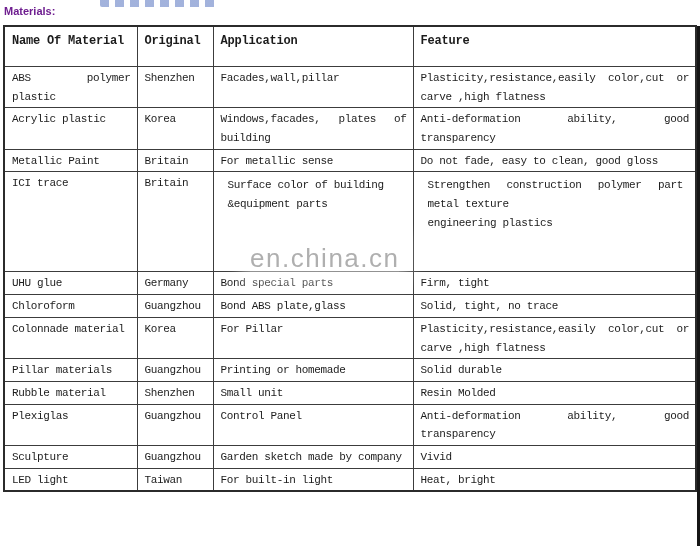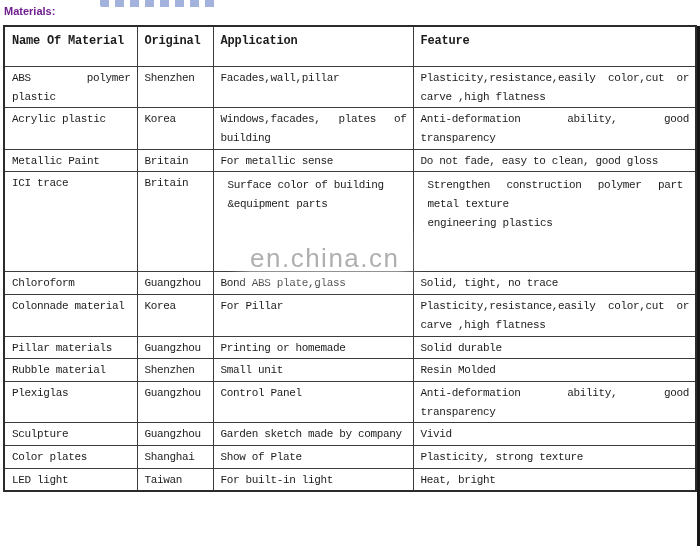--- a/index.html
+++ b/index.html
@@ -110,20 +110,26 @@
           </div>
         </td>
         <td class="split">
           <div class="split-inner">
             <span>Strengthen construction polymer part metal texture</span>
             <span>engineering plastics</span>
           </div>
         </td>
       </tr>
       <tr style="height: 20px;">
+        <td>UHU glue</td>
+        <td>Germany</td>
+        <td>Bond special parts</td>
+        <td>Firm, tight</td>
+      </tr>
+      <tr style="height: 20px;">
         <td>Chloroform</td>
         <td>Guangzhou</td>
         <td>Bond ABS plate,glass</td>
         <td>Solid, tight, no trace</td>
       </tr>
       <tr style="height: 38px;">
         <td>Colonnade material</td>
         <td>Korea</td>
         <td>For Pillar</td>
         <td>Plasticity,resistance,easily color,cut or carve ,high flatness</td>
@@ -146,26 +152,20 @@
         <td>Control Panel</td>
         <td>Anti-deformation ability, good transparency</td>
       </tr>
       <tr style="height: 21px;">
         <td>Sculpture</td>
         <td>Guangzhou</td>
         <td>Garden sketch made by company</td>
         <td>Vivid</td>
       </tr>
       <tr style="height: 20px;">
-        <td>Color plates</td>
-        <td>Shanghai</td>
-        <td>Show of Plate</td>
-        <td>Plasticity, strong texture</td>
-      </tr>
-      <tr style="height: 20px;">
         <td>LED light</td>
         <td>Taiwan</td>
         <td>For built-in light</td>
         <td>Heat, bright</td>
       </tr>
     </tbody>
 </table>
 
 <div class="watermark">en.china.cn</div>
 

